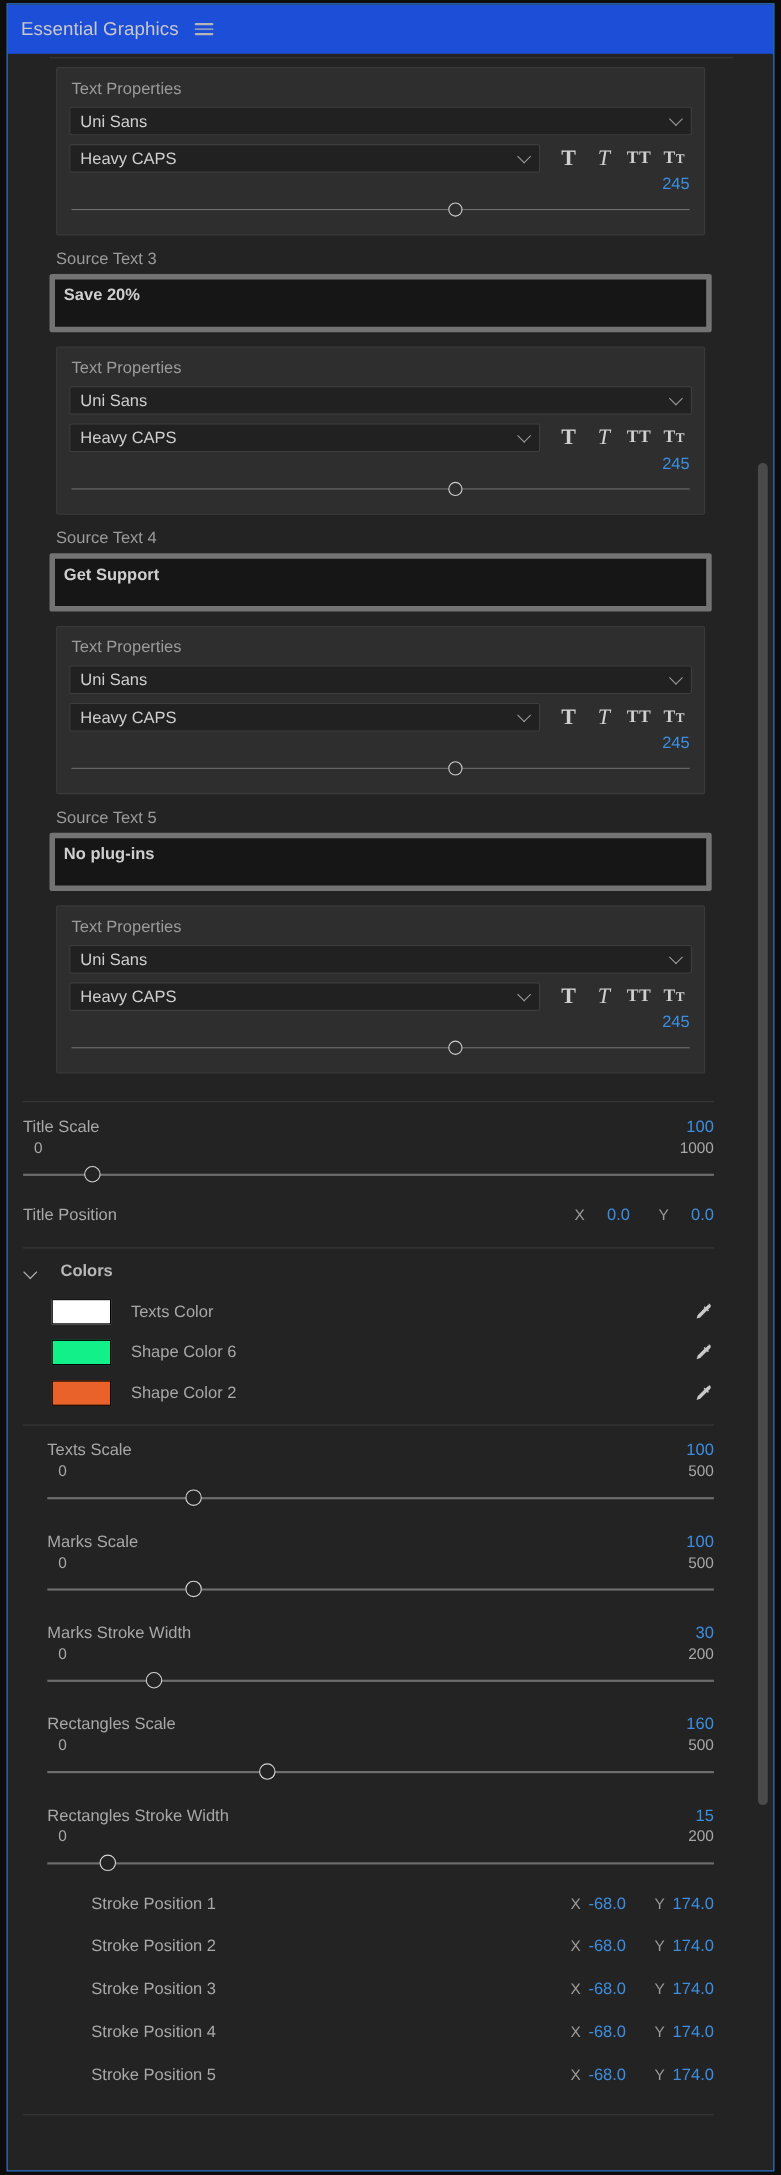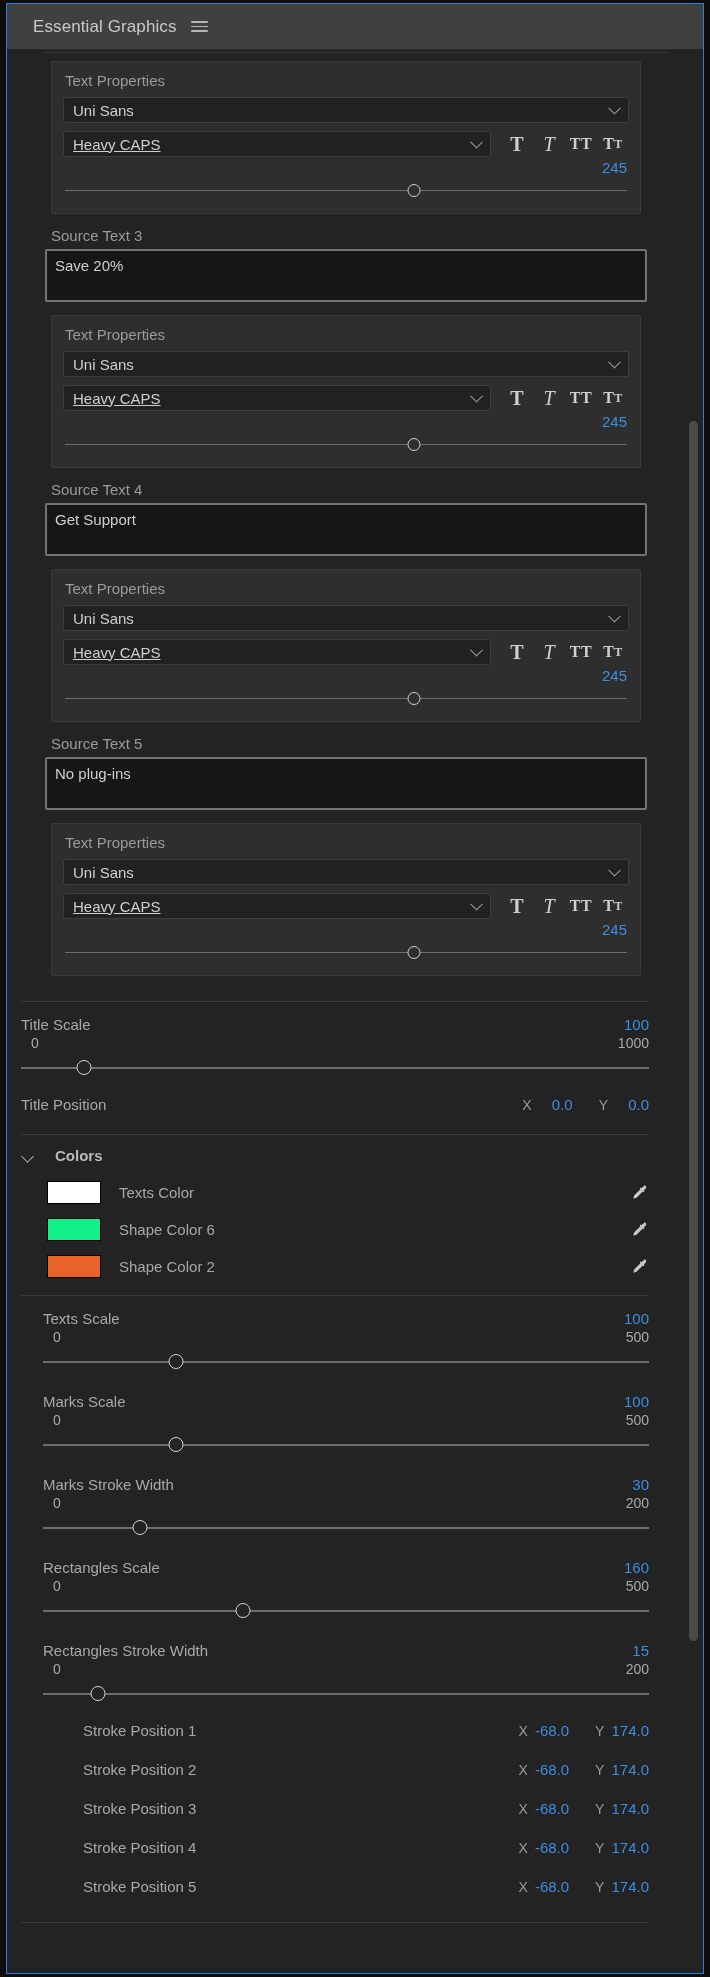--- a/index.html
+++ b/index.html
@@ -20,24 +20,24 @@
     width: 698px;
     height: 1971px;
     border: 1px solid #2b7de0;
     background: #262626;
     overflow: hidden;
   }
 
   
   #titlebar {
     height: 45px;
-    background: #404040;
+    background: #1d4ed8;
     display: flex;
     align-items: center;
-    padding-left: 26px;
+    padding-left: 12px;
     gap: 14px;
   }
   #titlebar .tab-label {
     color: #c9c9c9;
     font-size: 17px;
     letter-spacing: .1px;
   }
   .hamburger {
     display: inline-flex;
     flex-direction: column;
@@ -142,21 +142,20 @@
   .style-row {
     display: flex;
     align-items: center;
     gap: 0;
     margin-bottom: 2px;
   }
   .style-row .combo {
     flex: 1;
     margin-bottom: 0;
     margin-right: 10px;
-    text-decoration: underline;
   }
   .tbtn {
     width: 32px;
     height: 26px;
     display: flex;
     align-items: center;
     justify-content: center;
     color: #d0d0d0;
     cursor: pointer;
     font-family: "Liberation Serif", serif;
@@ -202,27 +201,28 @@
   
   .srctext-block { margin: 0 38px 0 38px; padding-top: 13px; }
   .srctext-label {
     color: #9b9b9b;
     font-size: 15px;
     margin-bottom: 5px;
     padding-left: 6px;
   }
   .srctext-area {
     background: #161616;
-    border: 2px solid #737373;
+    border: 5px solid #737373;
     border-radius: 2px;
     height: 53px;
     color: #cfcfcf;
     font-size: 15px;
     padding: 6px 8px;
     overflow: hidden;
+    font-weight: bold;
   }
 
   .gap { height: 15px; }
 
   
   .slider-row { padding: 14px 0 4px 0; }
   .slider-row.indent { padding-left: 22px; }
   .sr-head {
     display: flex;
     justify-content: space-between;

